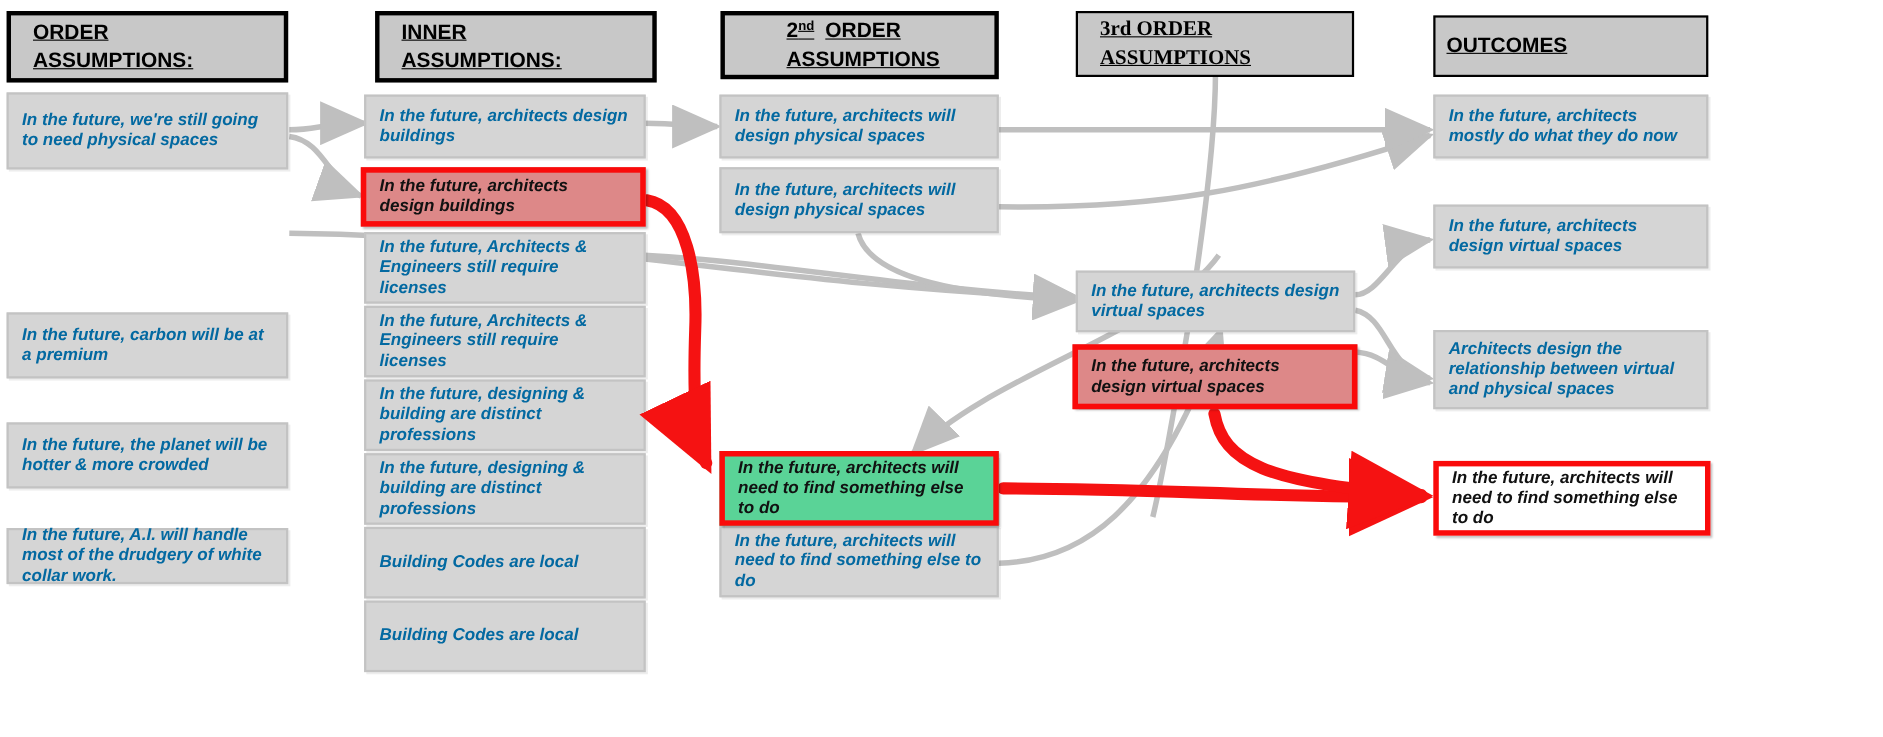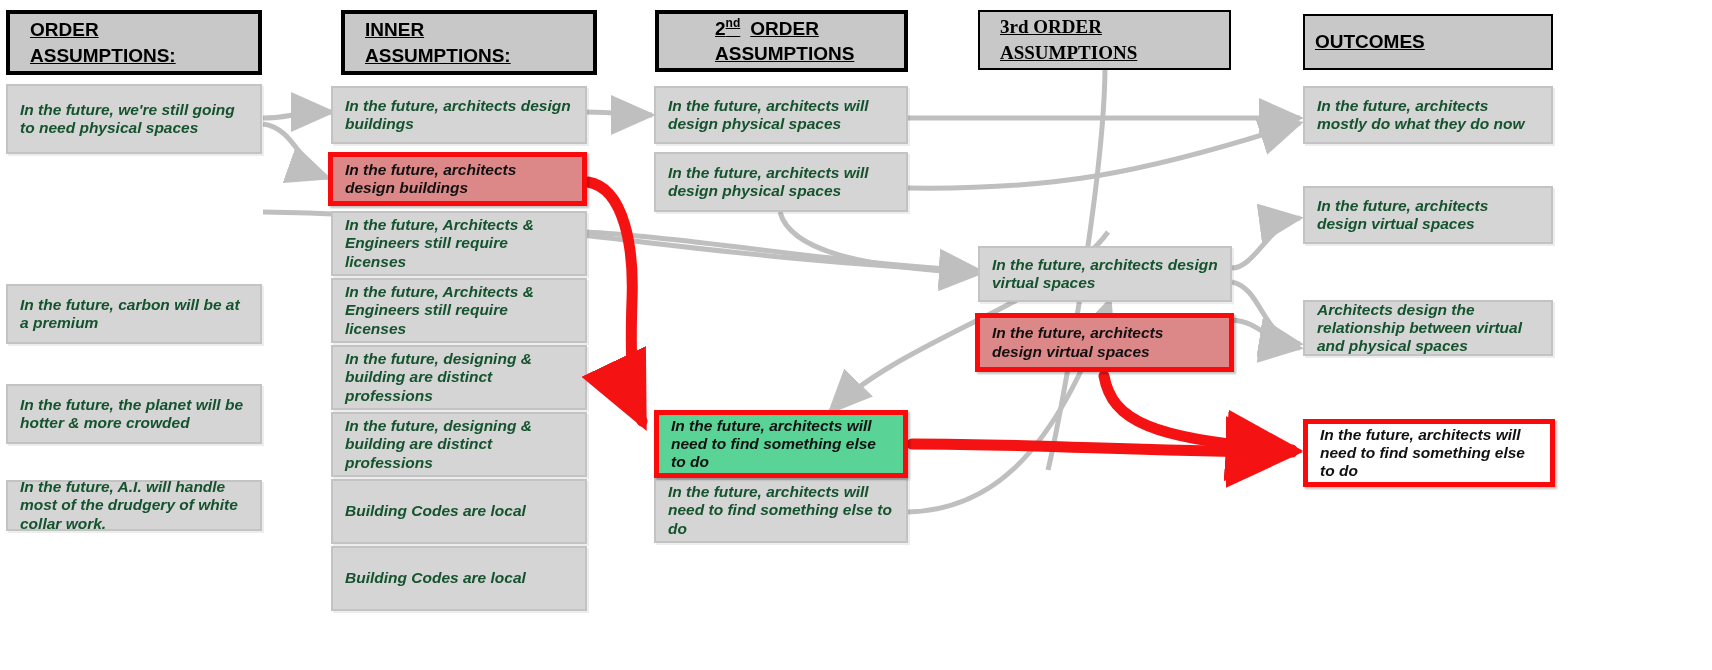--- a/index.html
+++ b/index.html
@@ -20,21 +20,21 @@
             text-decoration:underline;padding-left:10px;display:inline-block;}
   .hdr sup{font-size:12px;vertical-align:super;text-decoration:underline;}
 
   .box{position:absolute;box-sizing:border-box;display:flex;align-items:center;z-index:2;}
   .box .t{font-style:italic;font-weight:bold;font-size:15.5px;line-height:1.18;
           padding:0 12px;display:block;}
 
   
   .box.grey{background:#d5d5d5;border:2px solid #c3c3c3;
             box-shadow:2px 2px 0 rgba(0,0,0,0.07);}
-  .box.grey .t{color:#14532d;}
+  .box.grey .t{color:#0369a1;}
 
   
   .box.pink{background:#dd8888;border:5px solid #fa0a0a;z-index:6;
             box-shadow:2px 2px 2px rgba(0,0,0,0.25);}
   .box.pink .t{color:#111;}
 
   
   .box.green{background:#5ad397;border:5px solid #fa0a0a;z-index:6;
              box-shadow:2px 2px 2px rgba(0,0,0,0.25);}
   .box.green .t{color:#111;}
@@ -165,21 +165,21 @@
   <div class="box pink" style="left:975px;top:313px;width:259px;height:59px;">
     <span class="t">In the future, architects design virtual spaces</span>
   </div>
 
   <div class="box grey" style="left:1303px;top:86px;width:250px;height:58px;">
     <span class="t">In the future, architects mostly do what they do now</span>
   </div>
   <div class="box grey" style="left:1303px;top:186px;width:250px;height:58px;">
     <span class="t">In the future, architects design virtual spaces</span>
   </div>
-  <div class="box grey" style="left:1303px;top:300px;width:250px;height:56px;">
+  <div class="box grey" style="left:1303px;top:300px;width:250px;height:72px;">
     <span class="t">Architects design the relationship between virtual and physical spaces</span>
   </div>
   <div class="box white" style="left:1303px;top:419px;width:252px;height:68px;">
     <span class="t">In the future, architects will need to find something else to do</span>
   </div>
 
   <svg id="wires" class="over" viewBox="0 0 1712 670">
     <defs>
       <marker id="rhead" markerWidth="7" markerHeight="6.5" refX="6" refY="3.25" orient="auto">
         <path d="M0,0 L7,3.25 L0,6.5 z" fill="#f51212"></path>

